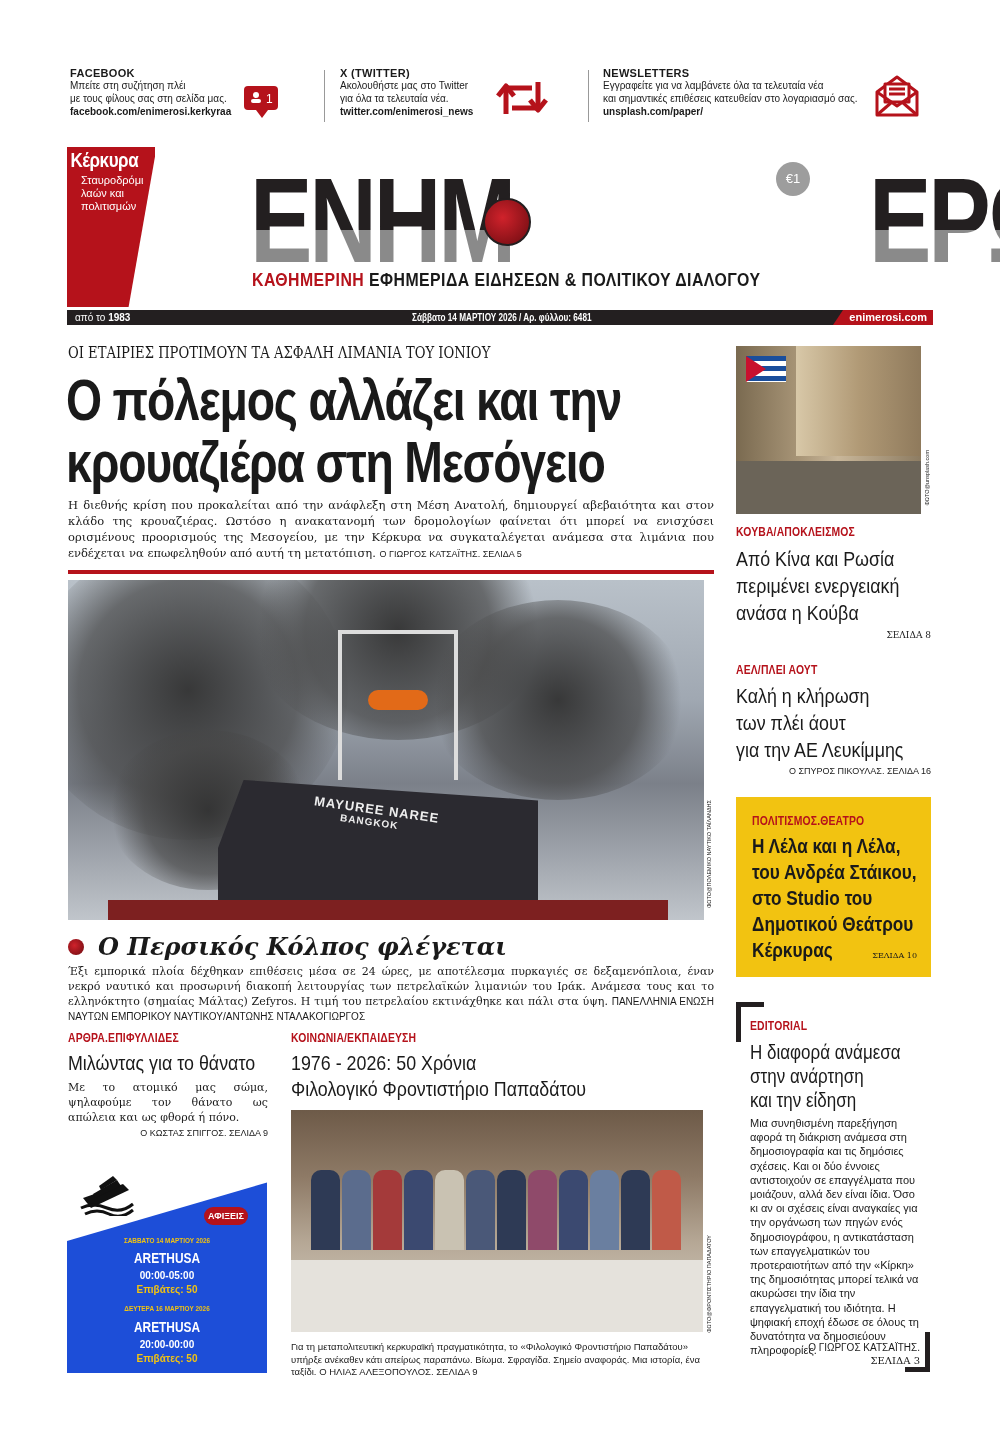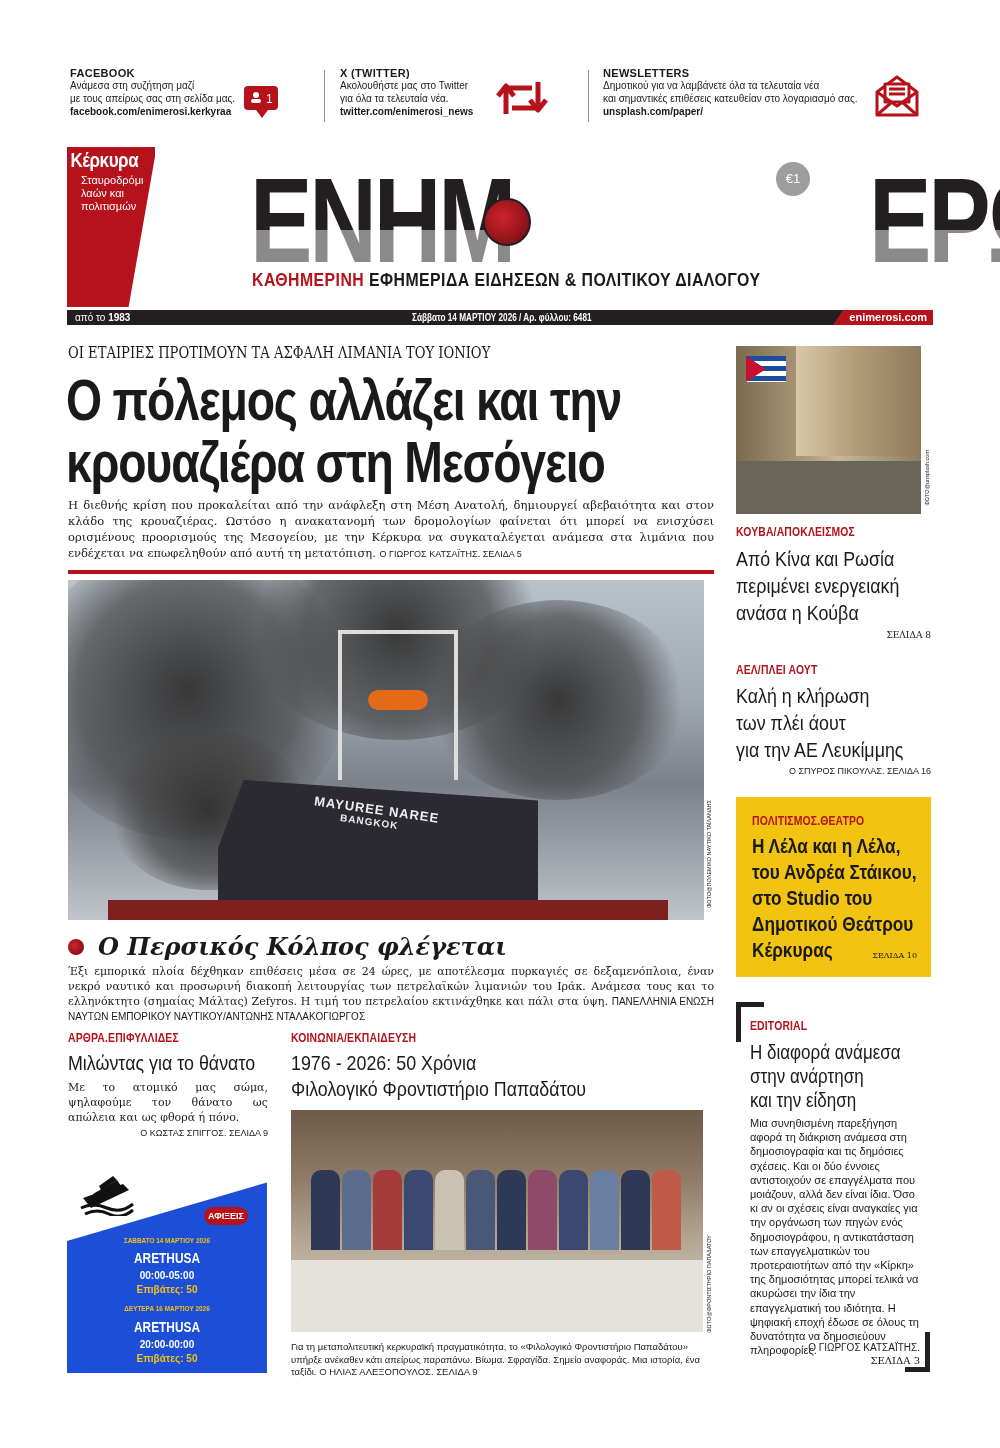--- a/index.html
+++ b/index.html
@@ -72,22 +72,22 @@
   .bracket-tl { left: 736px; top: 1002px; width: 28px; height: 40px; border-left: 5px solid #231f20; border-top: 5px solid #231f20; }
   .bracket-br { left: 905px; top: 1332px; width: 25px; height: 40px; border-right: 5px solid #231f20; border-bottom: 5px solid #231f20; }
   .ed-title { font-size: 20px; line-height: 24px; transform: scaleX(0.85); transform-origin: left; white-space: nowrap; }
   .ed-text { font-size: 11px; line-height: 14.2px; }
 </style>
 </head>
 <body>
 
 <div class="abs" style="left:70px; top:67px;">
   <div class="soc-head">FACEBOOK</div>
-  <div class="soc-text">Ανάμεσα στη συζήτηση μαζί</div>
-  <div class="soc-text">με τους απείρως σας στη σελίδα μας.</div>
+  <div class="soc-text">Μπείτε στη συζήτηση πλέι</div>
+  <div class="soc-text">με τους φίλους σας στη σελίδα μας.</div>
   <div class="soc-link">facebook.com/enimerosi.kerkyraa</div>
 </div>
 <div class="abs" style="left:242px; top:84px;">
   <svg width="40" height="36" viewBox="0 0 40 36">
     <rect x="2" y="2" width="34" height="24" rx="4" fill="#b5121b"></rect>
     <polygon points="14,26 26,26 20,34" fill="#b5121b"></polygon>
     <circle cx="14" cy="11" r="3" fill="#fff"></circle>
     <rect x="9" y="15" width="10" height="4" rx="2" fill="#fff"></rect>
     <text x="24" y="19" font-size="12" fill="#fff" font-family="Liberation Sans, sans-serif">1</text>
   </svg>
@@ -105,21 +105,21 @@
     <path d="M10 38 V12 H36"></path>
       <polyline points="2,20 10,10 18,20"></polyline>
     <path d="M42 6 V32 H16"></path>
       <polyline points="34,24 42,34 50,24"></polyline>
   </svg>
 </div>
 <div class="abs vdiv" style="left:588px; top:70px;"></div>
 
 <div class="abs" style="left:603px; top:67px;">
   <div class="soc-head">NEWSLETTERS</div>
-  <div class="soc-text">Δημοτικού για να λαμβάνετε όλα τα τελευταία νέα</div>
+  <div class="soc-text">Εγγραφείτε για να λαμβάνετε όλα τα τελευταία νέα</div>
   <div class="soc-text">και σημαντικές επιθέσεις κατευθείαν στο λογαριασμό σας.</div>
   <div class="soc-link">unsplash.com/paper/</div>
 </div>
 <div class="abs" style="left:874px; top:74px;">
   <svg width="46" height="44" viewBox="0 0 46 44" fill="none" stroke="#b5121b" stroke-width="3" stroke-linejoin="round">
     <polygon points="3,18 23,3 43,18 43,41 3,41"></polygon>
     <rect x="11" y="10" width="24" height="18" fill="#fff"></rect>
     <line x1="15" y1="15" x2="31" y2="15"></line>
       <line x1="15" y1="20" x2="31" y2="20"></line>
     <polyline points="3,18 23,32 43,18"></polyline>

